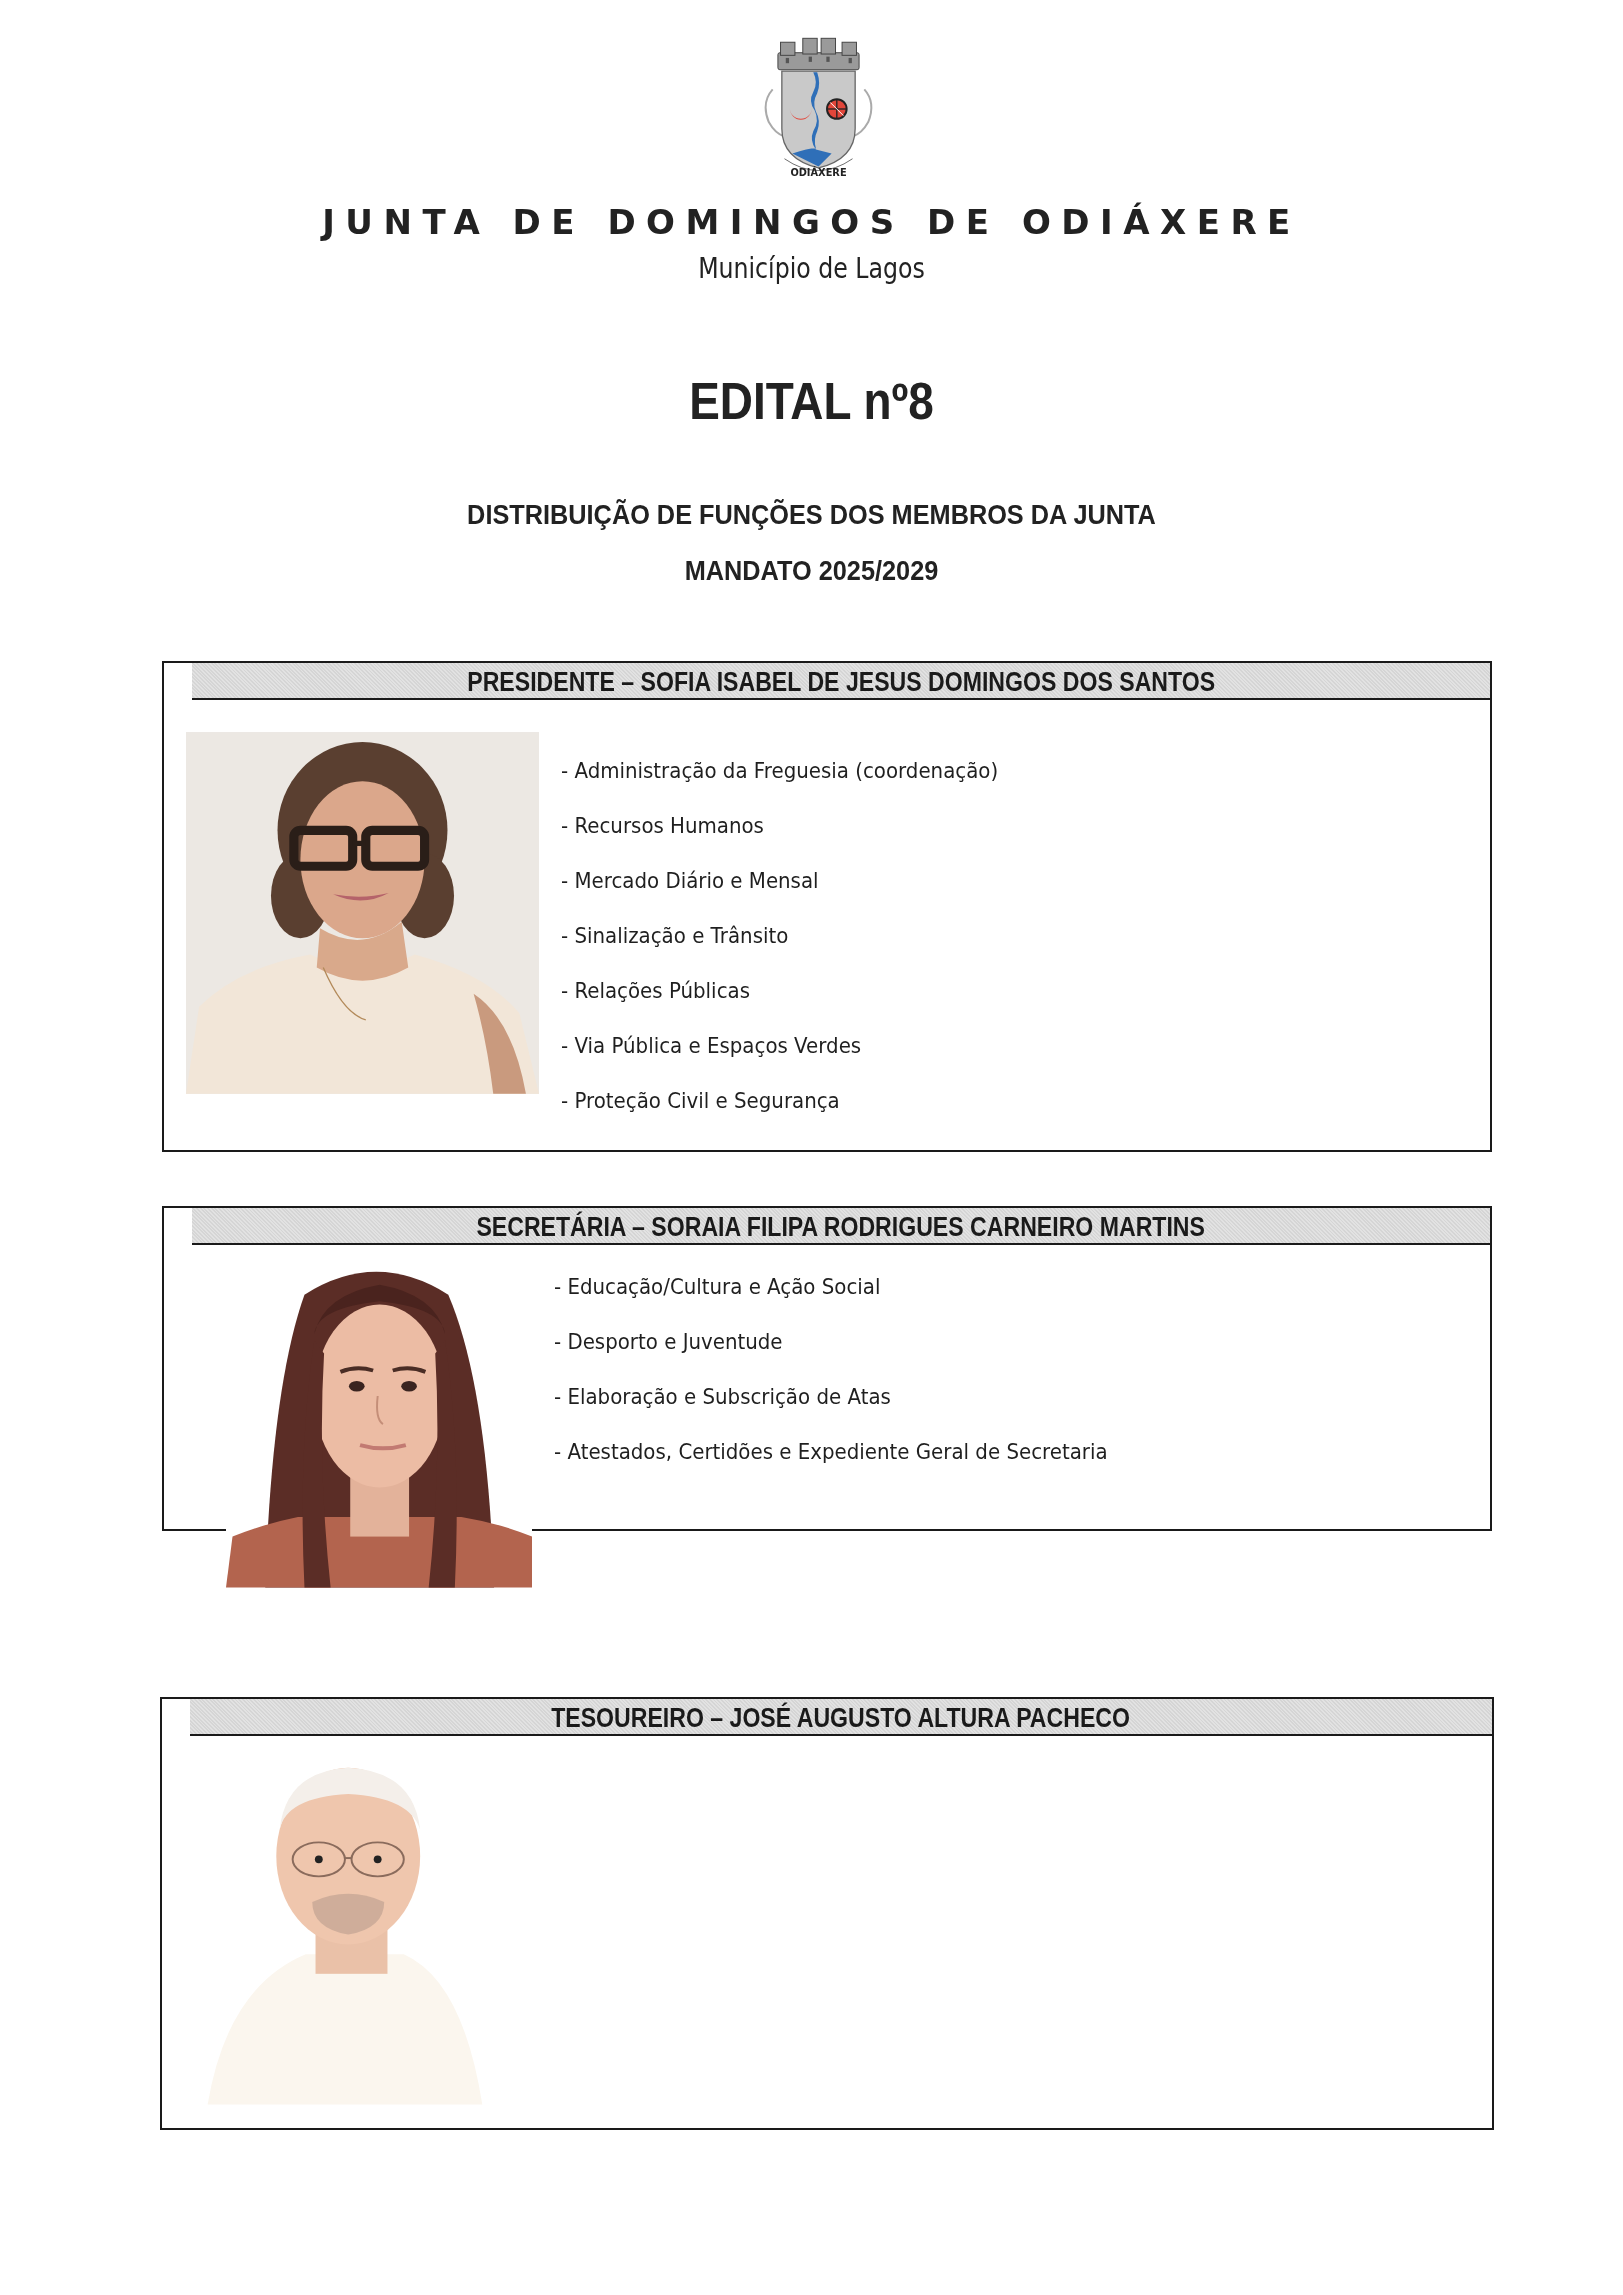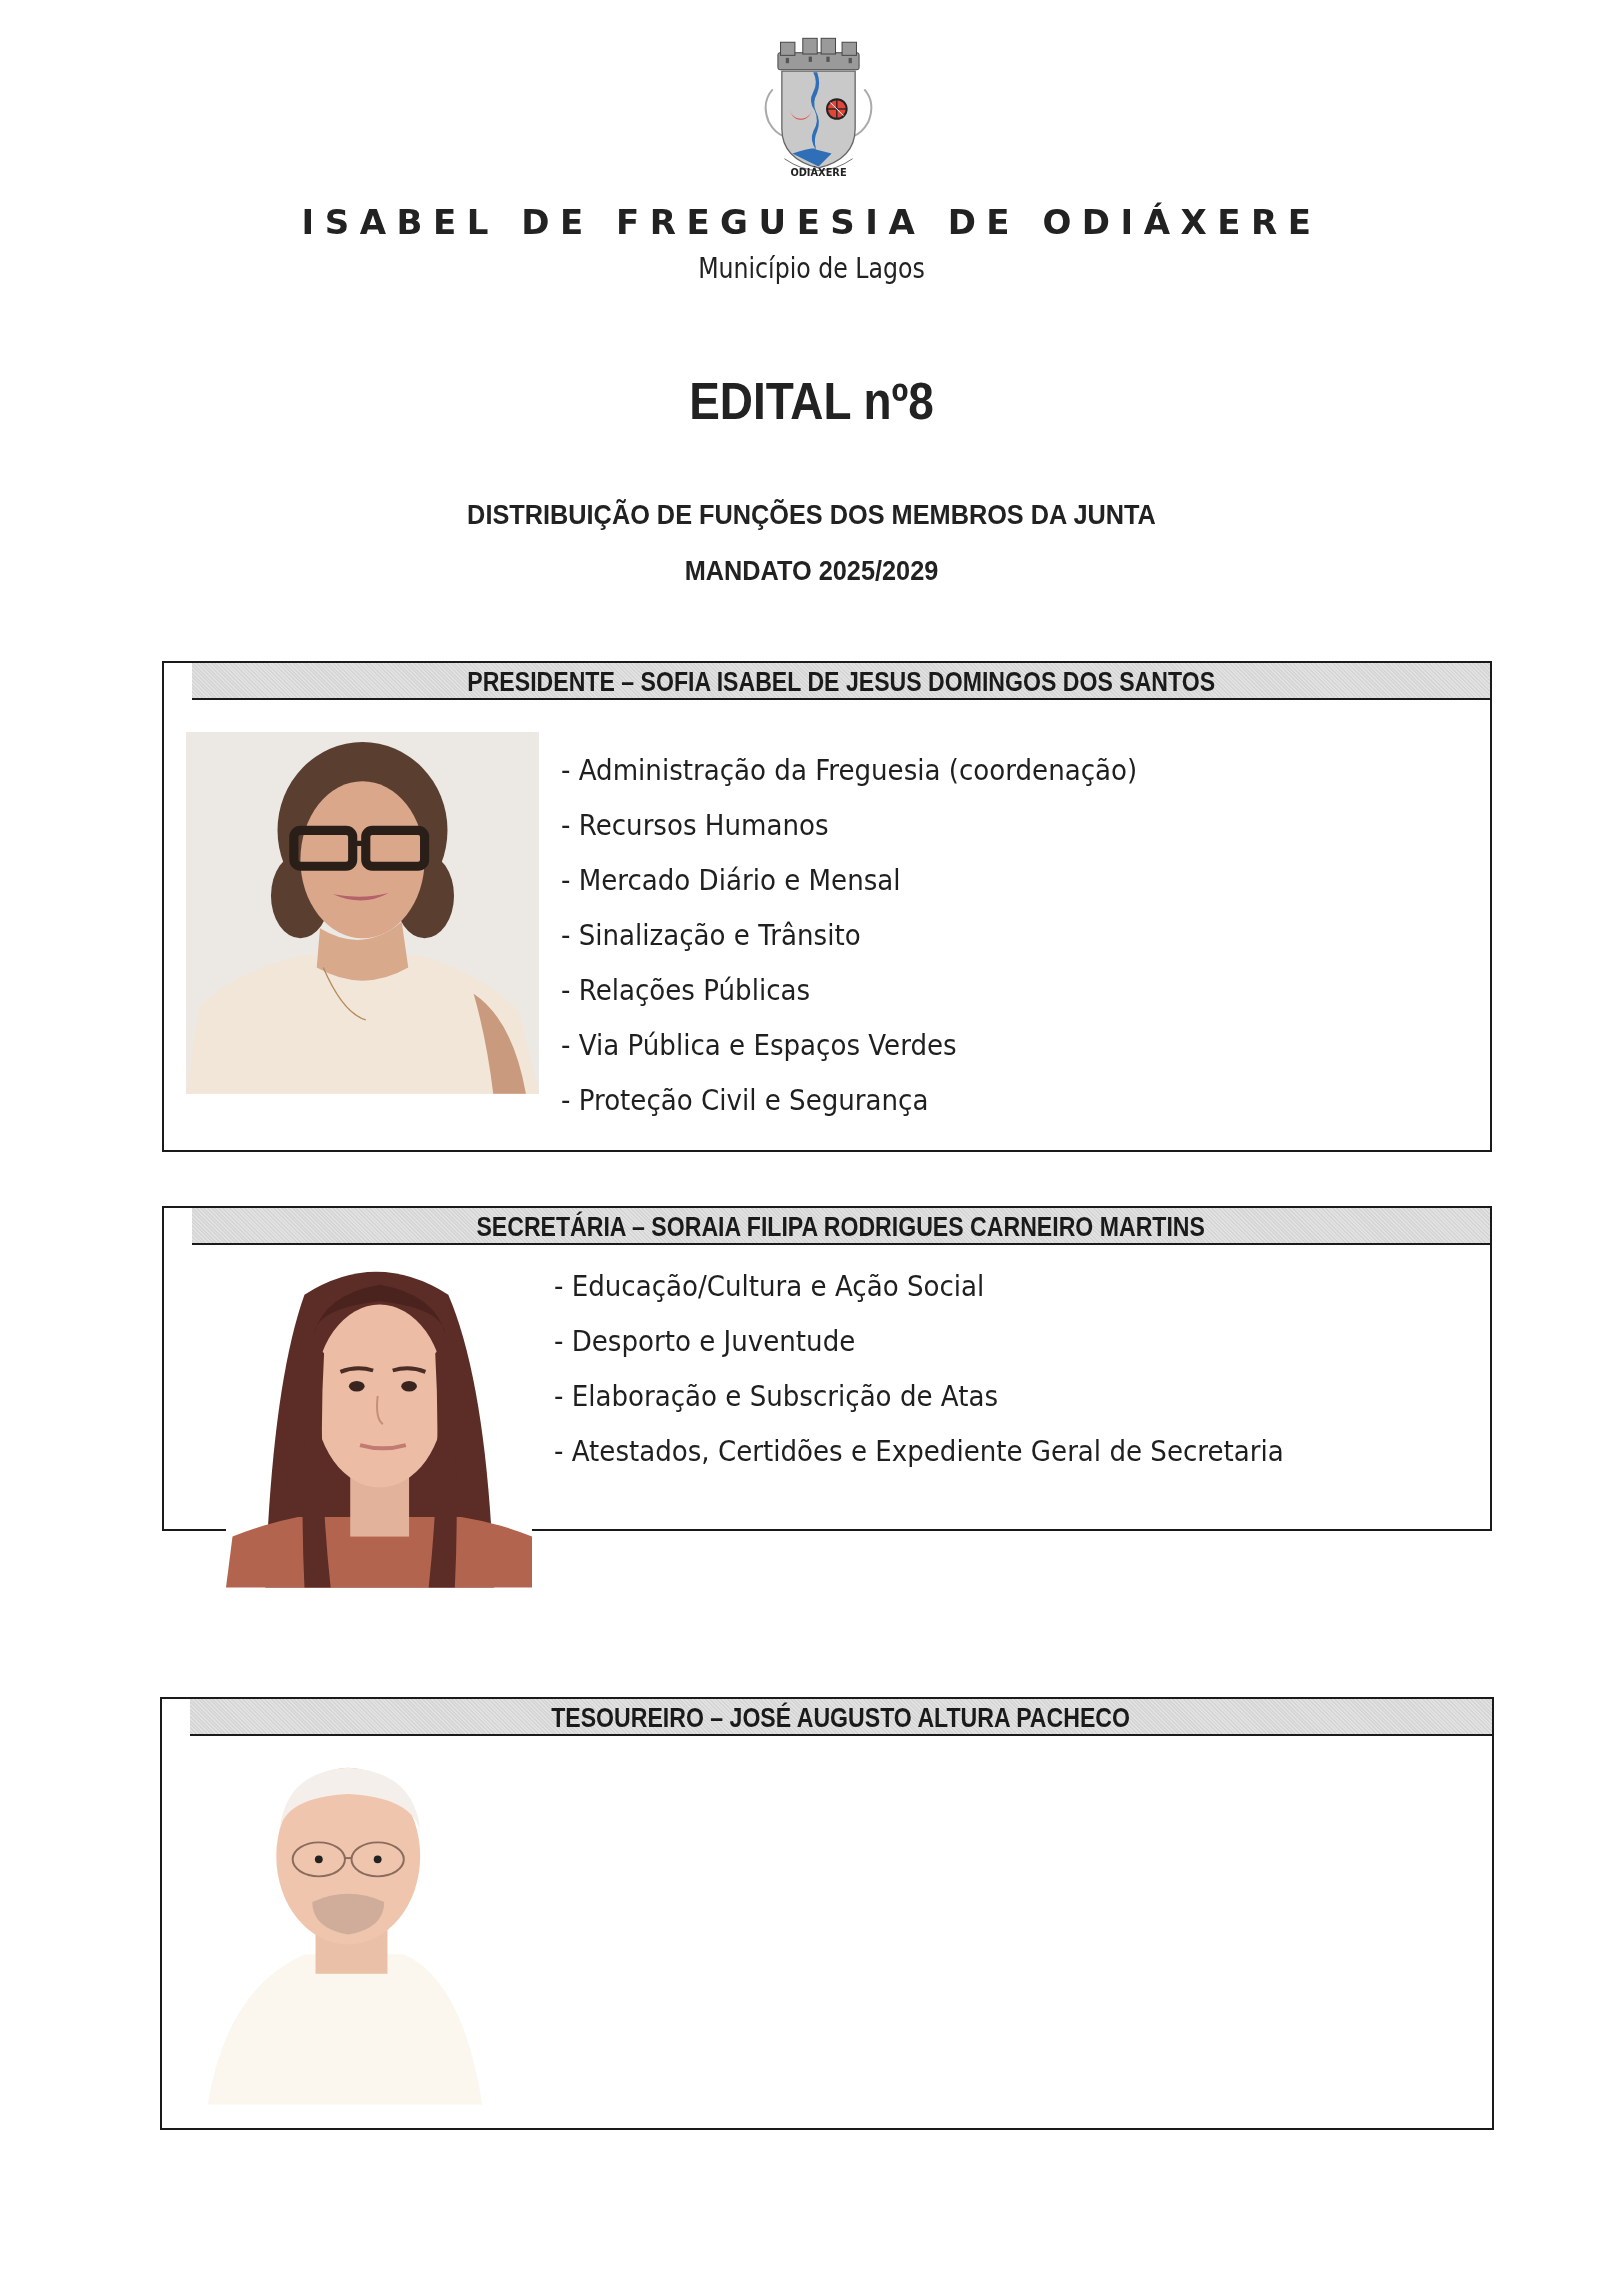--- a/index.html
+++ b/index.html
@@ -112,21 +112,21 @@
     .b1 .photo { left: 22px; top: 69px; width: 353px; height: 362px; background: #ede9e4; }
     .b2 .photo { left: 62px; top: 47px; width: 306px; height: 333px; background: #ffffff; }
     .b3 .photo { left: 26px; top: 39px; width: 327px; height: 367px; background: #ffffff; }
 
     .duties {
       position: absolute;
       list-style: none;
       margin: 0;
       padding: 0;
       font-family: "DejaVu Sans", sans-serif;
-      font-size: 29px;
+      font-size: 22px;
       color: #1f1f1f;
     }
     .duties li {
       white-space: nowrap;
       transform: scaleX(0.9);
       transform-origin: left center;
     }
     .b1 .duties { left: 397px; top: 80px; }
     .b1 .duties li { height: 55px; line-height: 55px; }
     .b2 .duties { left: 390px; top: 51px; }
@@ -166,21 +166,21 @@
     <circle cx="128" cy="110" r="15" fill="#e2463a" stroke="#222" stroke-width="3"></circle>
     <line x1="113" y1="110" x2="143" y2="110" stroke="#222" stroke-width="2"></line>
     <line x1="128" y1="95" x2="128" y2="125" stroke="#222" stroke-width="2"></line>
     <line x1="118" y1="100" x2="138" y2="120" stroke="#fff" stroke-width="1.5"></line>
 
     <path d="M48 186 Q100 222 152 186" fill="none" stroke="#222" stroke-width="1"></path>
     <text x="100" y="212" text-anchor="middle" font-family="DejaVu Sans, sans-serif" font-size="15" font-weight="bold" fill="#222">ODIÁXERE</text>
   </svg>
 </div>
 
-<div class="org-name">ISABEL DE FREGUESIA DE ODIÁXERE</div>
+<div class="org-name">JUNTA DE DOMINGOS DE ODIÁXERE</div>
 <div class="municipality">Município de Lagos</div>
 
 <div class="edital-title">EDITAL nº8</div>
 <div class="subtitle s1">DISTRIBUIÇÃO DE FUNÇÕES DOS MEMBROS DA JUNTA</div>
 <div class="subtitle s2">MANDATO 2025/2029</div>
 
 <section class="member-box b1">
   <div class="member-header">
     <span>PRESIDENTE – SOFIA ISABEL DE JESUS DOMINGOS DOS SANTOS</span>
   </div>

